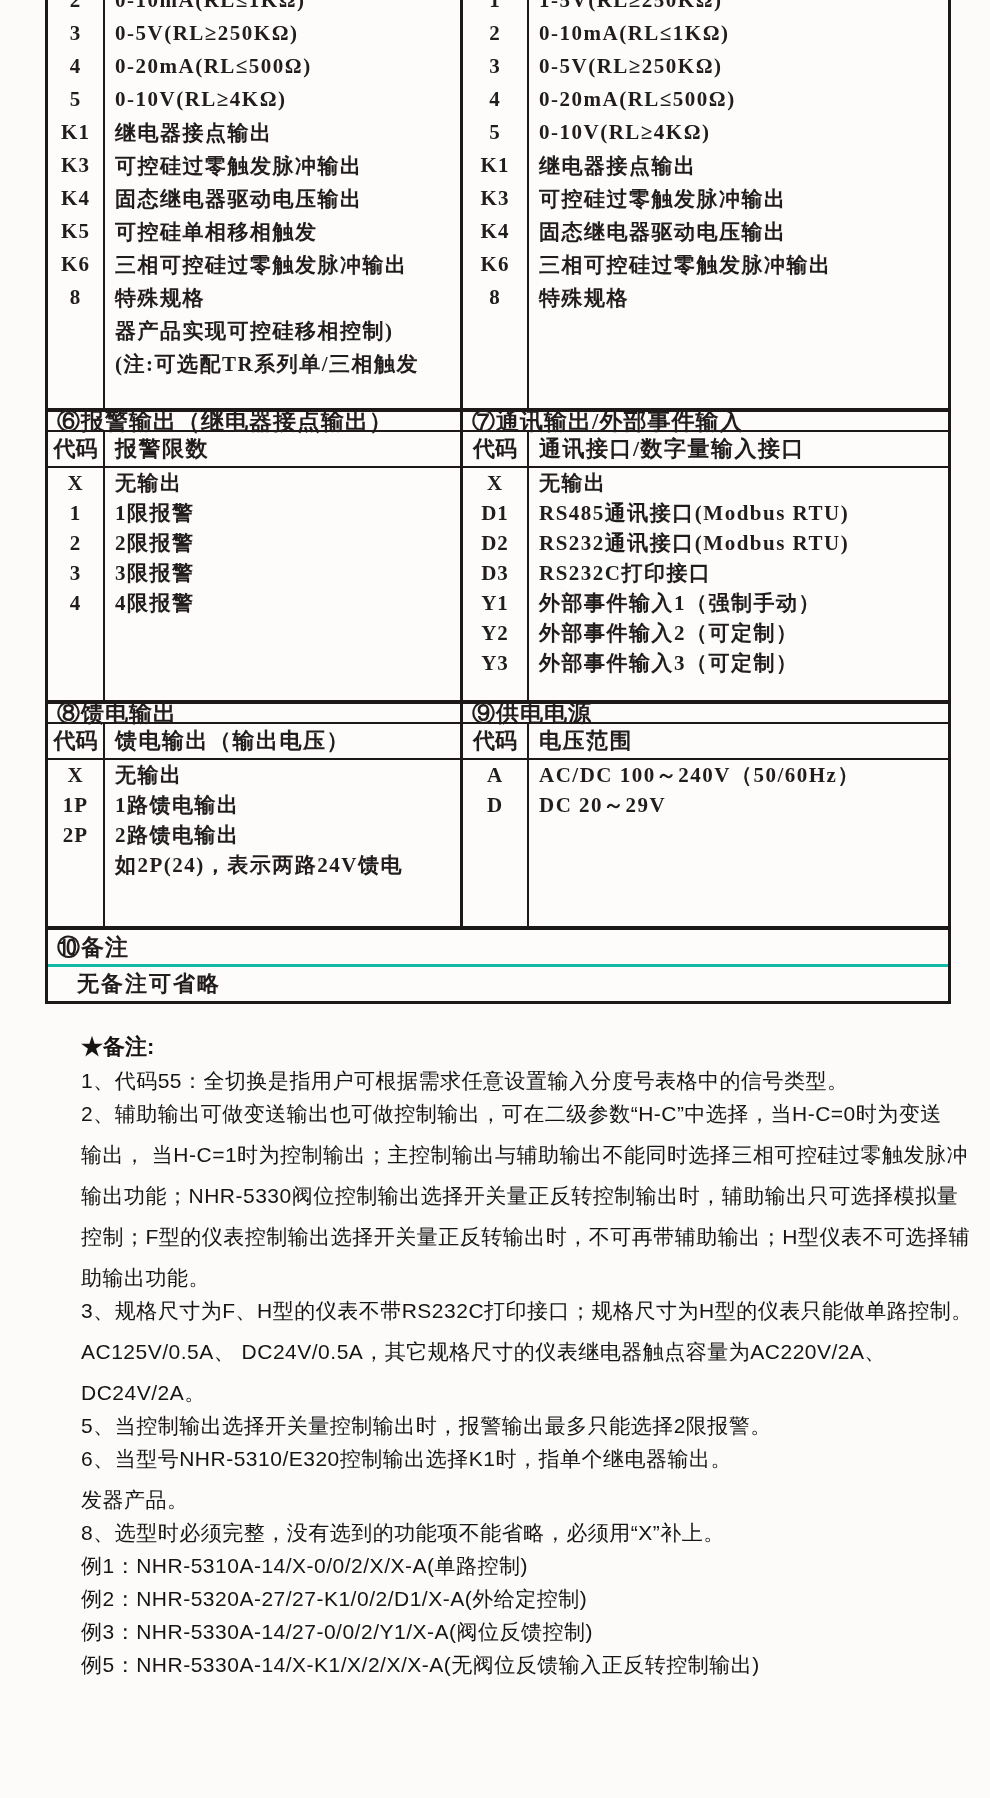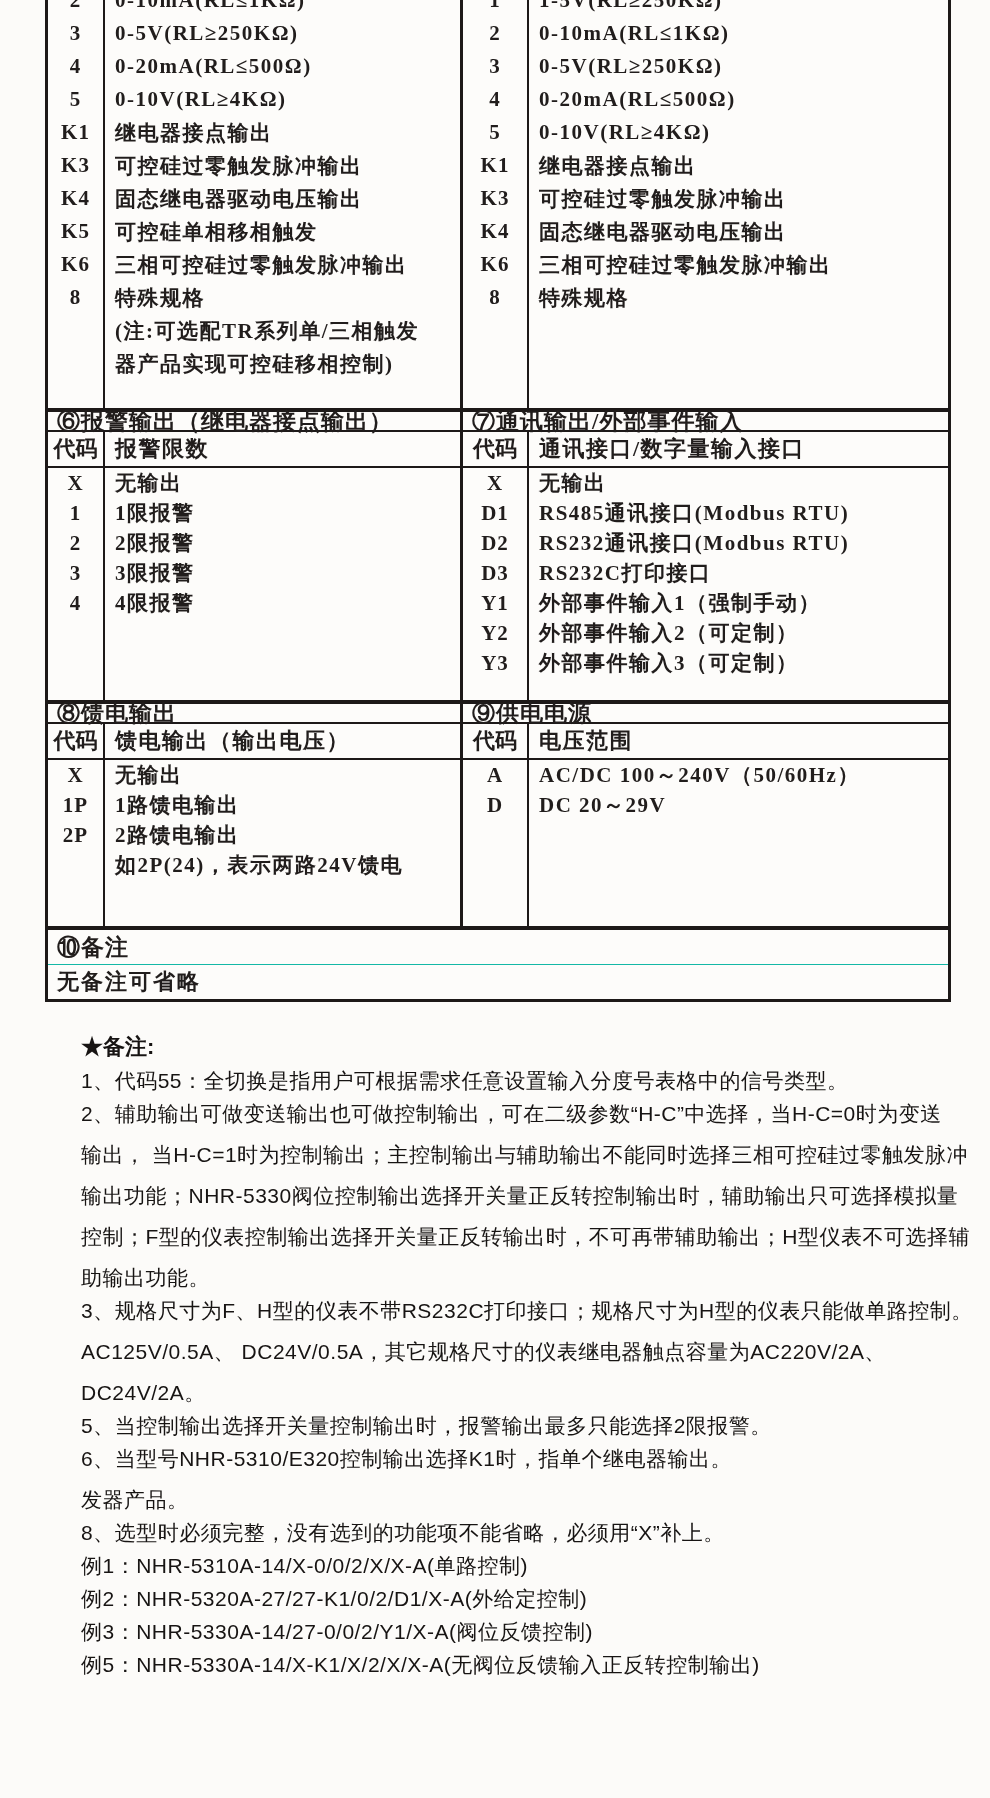--- a/index.html
+++ b/index.html
@@ -41,25 +41,25 @@
     font-weight:bold;font-size:23px;letter-spacing:1px;white-space:nowrap;
   }
   .colhdr-band{border-bottom:2px solid #1d1918}
   .colhdr-band .trow{height:34px;font-size:22px}
   .colhdr-band .code{letter-spacing:0}
 
   .body67 .gl,.body67 .gr{height:232px}
   .body89 .gl,.body89 .gr{height:166px}
   .body67 .trow,.body89 .trow{height:30px}
 
-  .full-title{border-top:4px solid #1d1918;border-bottom:1px solid #14b8a6}
+  .full-title{border-top:4px solid #1d1918;border-bottom:3px solid #14b8a6}
   .full-title .sec-title{height:34px}
   .full-body{
     height:34px;display:flex;align-items:center;padding-left:9px;
-    font-weight:bold;font-size:22px;letter-spacing:2px;
+    font-weight:bold;font-size:22px;letter-spacing:2px;margin-left:20px;
   }
 
   
   .notes{
     position:absolute;left:48px;top:1034px;width:935px;
     font-family:"Liberation Sans",sans-serif;color:#171413;font-size:21px;margin-left:33px;
   }
   .notes-header{font-weight:bold;font-size:22px;line-height:26px}
   .note-line{margin-top:8px;line-height:25px;white-space:nowrap;letter-spacing:0.5px}
   .note-line.cont{margin-top:16px}
@@ -120,26 +120,26 @@
               <span class="desc">三相可控硅过零触发脉冲输出</span>
             </div>
 
             <div class="trow">
               <span class="code">8</span>
               <span class="desc">特殊规格</span>
             </div>
 
             <div class="trow">
               <span class="code"></span>
+              <span class="desc">器产品实现可控硅移相控制)</span>
+            </div>
+
+            <div class="trow">
+              <span class="code"></span>
               <span class="desc">(注:可选配TR系列单/三相触发</span>
-            </div>
-
-            <div class="trow">
-              <span class="code"></span>
-              <span class="desc">器产品实现可控硅移相控制)</span>
             </div>
           </div>
       </div>
       <div class="gr codecol">
         <div class="rows">
 
             <div class="trow">
               <span class="code">1</span>
               <span class="desc">1-5V(RL≥250KΩ)</span>
             </div>

